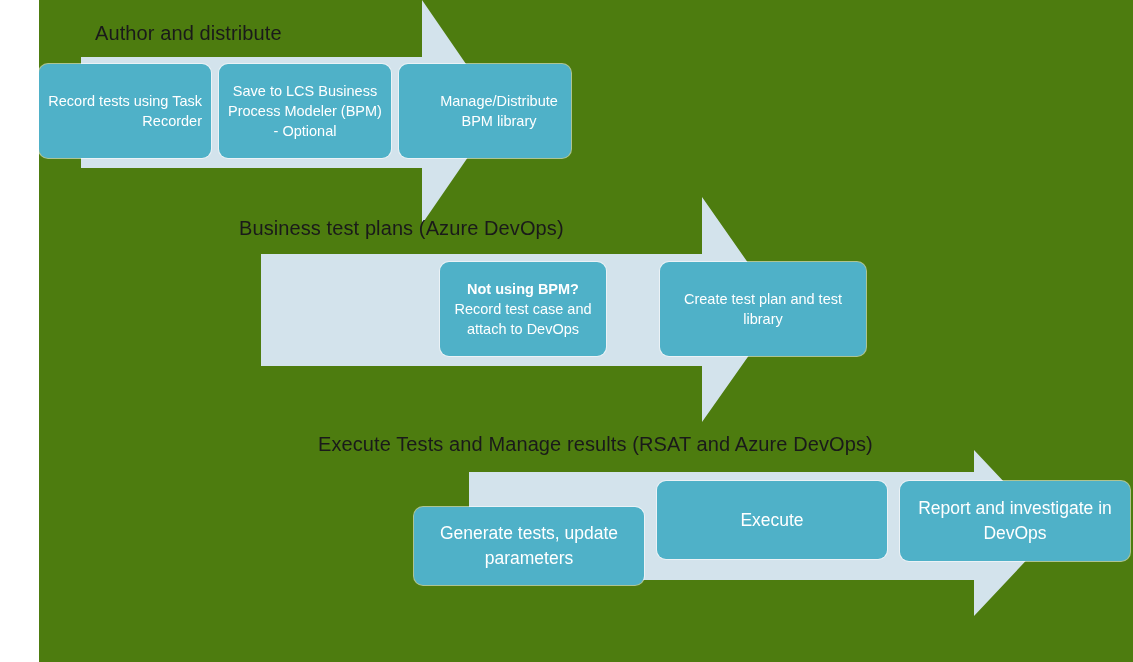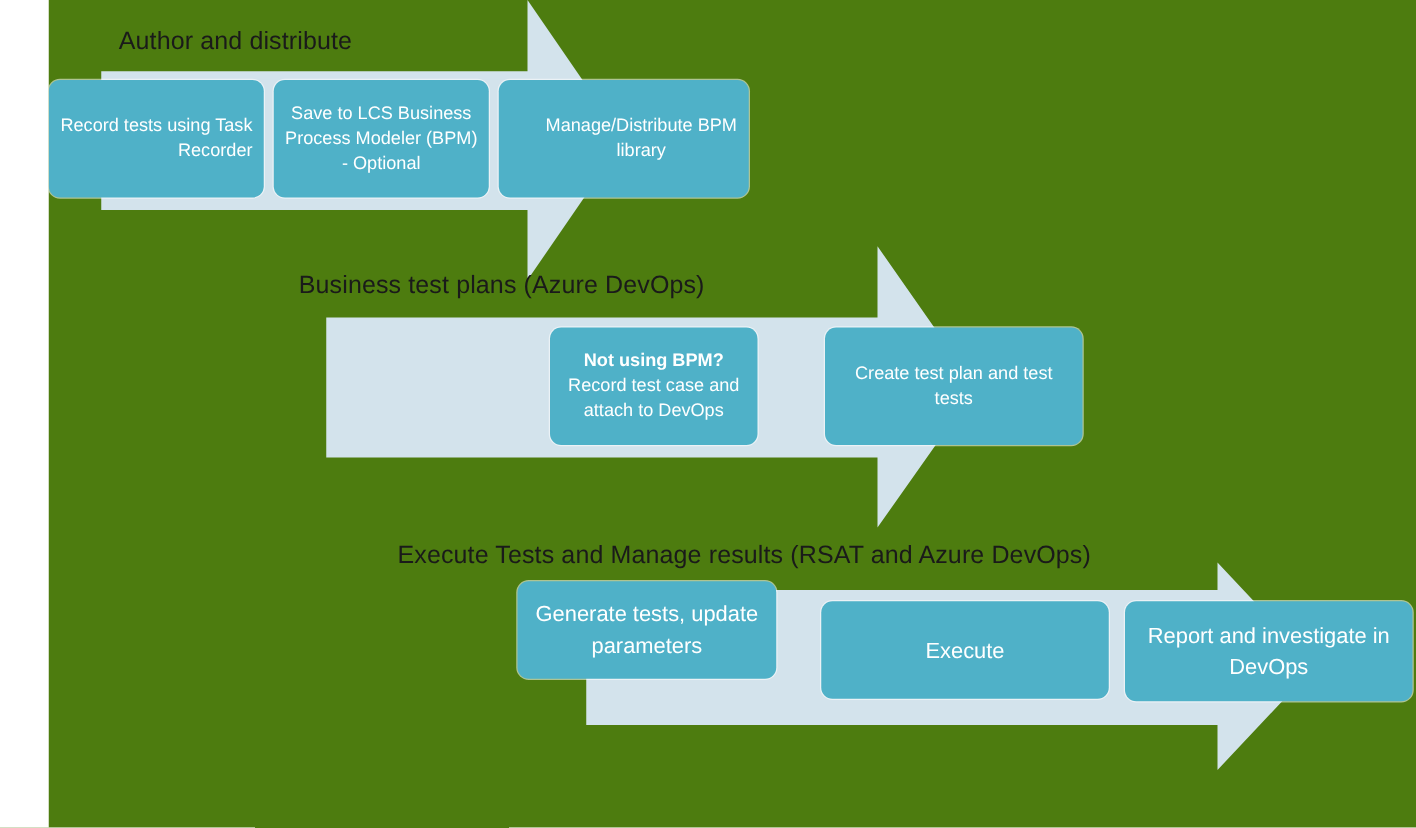--- a/index.html
+++ b/index.html
@@ -75,38 +75,38 @@
   <div class="stage-title" style="left:56px; top:21px;">Author and distribute</div>
 
   <div class="box r1" style="left:0px; top:64px; width:172px; height:94px;text-align:right;">
     <span class="txt">Record tests using Task Recorder</span>
   </div>
 
   <div class="box r1" style="left:180px; top:64px; width:172px; height:94px;">
     <span class="txt">Save to LCS Business Process Modeler (BPM) - Optional</span>
   </div>
 
-  <div class="box r1" style="left:360px; top:64px; width:200px; height:94px;padding-left:37px;">
+  <div class="box r1" style="left:360px; top:64px; width:172px; height:94px;padding-left:37px;">
     <span class="txt">Manage/Distribute BPM library</span>
   </div>
 
   <div class="stage-title" style="left:200px; top:216px;">Business test plans (Azure DevOps)</div>
 
 
   <div class="box r2" style="left:401px; top:262px; width:166px; height:94px;">
     <span class="txt"><span class="b">Not using BPM?</span><span> Record test case and attach to DevOps</span></span>
   </div>
 
   <div class="box r2" style="left:621px; top:262px; width:206px; height:94px;">
-    <span class="txt">Create test plan and test tests</span>
+    <span class="txt">Create test plan and test library</span>
   </div>
 
   <div class="stage-title" style="left:279px; top:432px;">Execute Tests and Manage results (RSAT and Azure DevOps)</div>
 
-  <div class="box r3" style="left:375px; top:465px; width:207px; height:78px;">
+  <div class="box r3" style="left:375px; top:507px; width:230px; height:78px;">
     <span class="txt">Generate tests, update parameters</span>
   </div>
 
   <div class="box r3" style="left:618px; top:481px; width:230px; height:78px;">
     <span class="txt">Execute</span>
   </div>
 
   <div class="box r3" style="left:861px; top:481px; width:230px; height:80px;">
     <span class="txt">Report and investigate in DevOps</span>
   </div>

